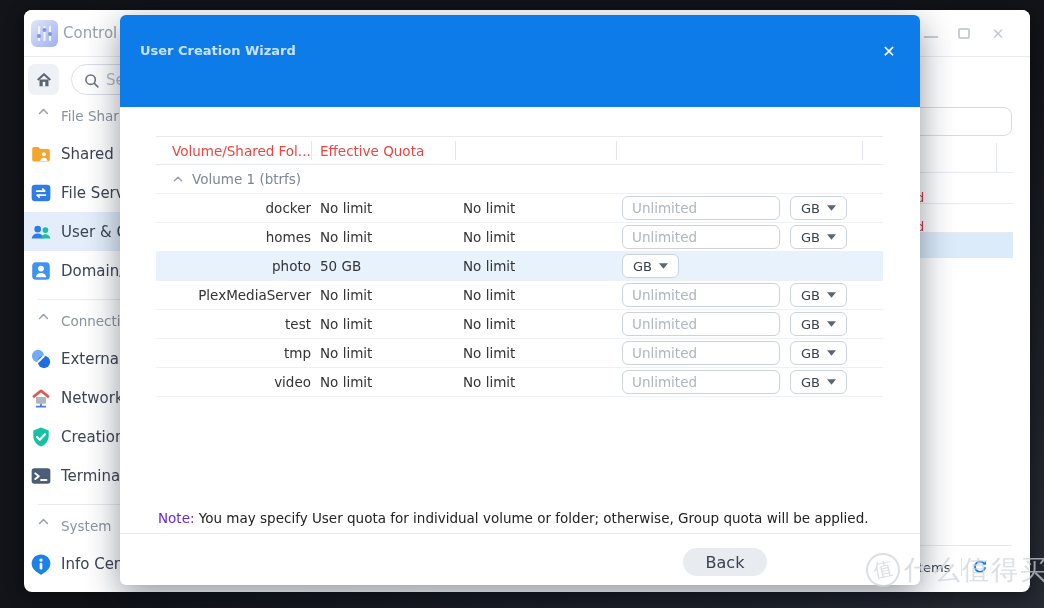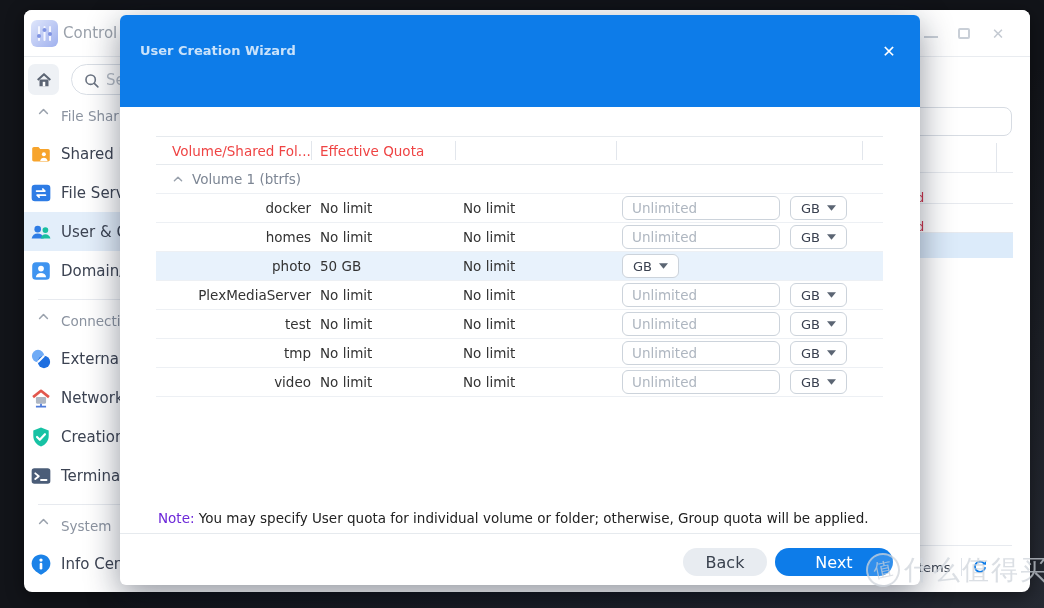--- a/index.html
+++ b/index.html
@@ -423,20 +423,19 @@
             <span></span>
           </div>
         </div>
     </div>
 
 
     <div class="note"><b>Note:</b><span> You may specify User quota for individual volume or folder; otherwise, Group quota will be applied.</span></div>
 
     <div class="modal-sep"></div>
     <button class="btn btn-back">Back</button>
-    <button class="btn btn-next">Next</button>
   </div>
 
   <div class="watermark">
     <span class="wm-badge">值</span>
     <span class="wm-text">什么值得买</span>
   </div>
 </div>
 
 </body></html>

